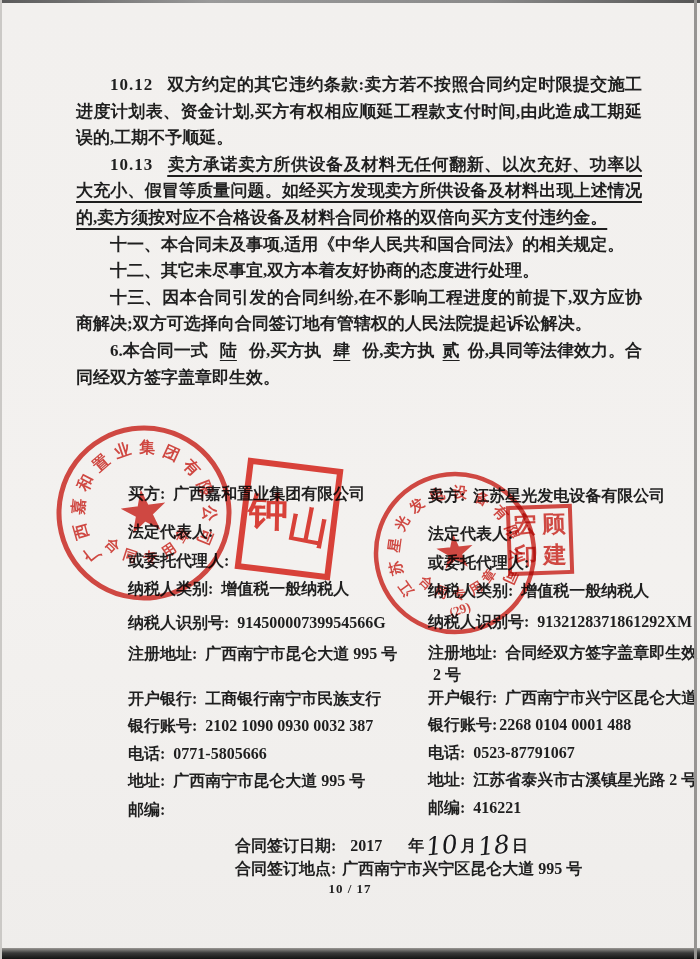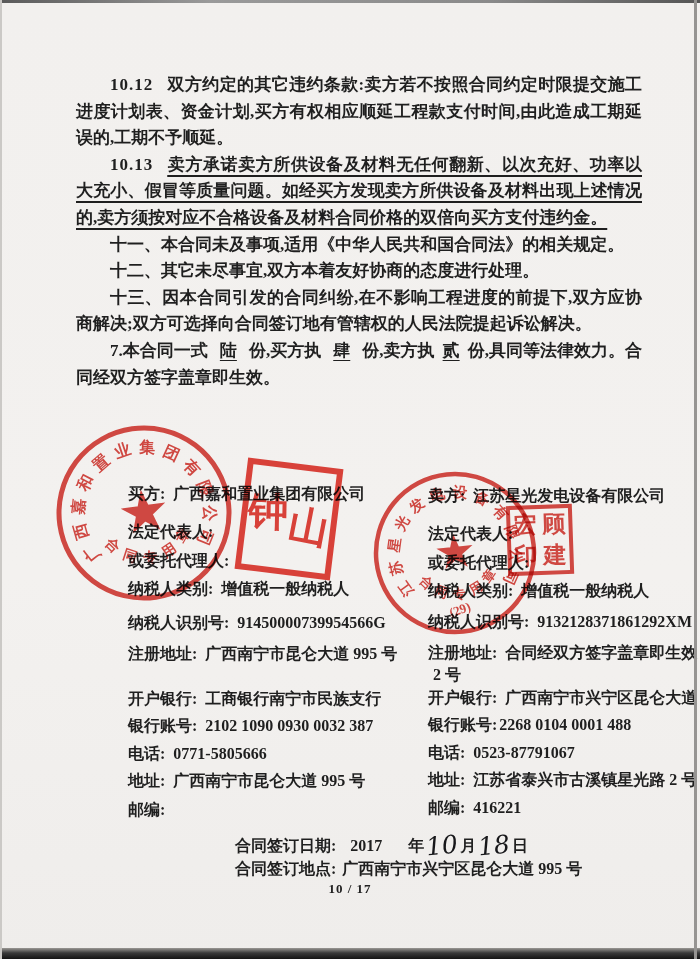--- a/index.html
+++ b/index.html
@@ -60,21 +60,21 @@
 <body>
 
 <div class="page">
 
   <div class="doc">
     <p><span class="num">10.12</span><span>双方约定的其它违约条款:卖方若不按照合同约定时限提交施工进度计划表、资金计划,买方有权相应顺延工程款支付时间,由此造成工期延误的,工期不予顺延。</span></p>
     <p><span class="num">10.13</span><span class="ul">卖方承诺卖方所供设备及材料无任何翻新、以次充好、功率以大充小、假冒等质量问题。如经买方发现卖方所供设备及材料出现上述情况的,卖方须按对应不合格设备及材料合同价格的双倍向买方支付违约金。</span></p>
     <p><span>十一、本合同未及事项,适用《中华人民共和国合同法》的相关规定。</span></p>
     <p><span>十二、其它未尽事宜,双方本着友好协商的态度进行处理。</span></p>
     <p><span>十三、因本合同引发的合同纠纷,在不影响工程进度的前提下,双方应协商解决;双方可选择向合同签订地有管辖权的人民法院提起诉讼解决。</span></p>
-    <p><span>7.本合同一式</span><span class="blank">陆</span><span>份,买方执</span><span class="blank">肆</span><span>份,卖方执</span><span class="blank blank3">贰</span><span>份,具同等法律效力。合同经双方签字盖章即生效。</span></p>
+    <p><span>6.本合同一式</span><span class="blank">陆</span><span>份,买方执</span><span class="blank">肆</span><span>份,卖方执</span><span class="blank blank3">贰</span><span>份,具同等法律效力。合同经双方签字盖章即生效。</span></p>
   </div>
 
   <div class="col buyer-col">
     <div class="row" style="top:484px"><span class="lbl">买方:</span><span>广西嘉和置业集团有限公司</span></div>
     <div class="row" style="top:522px"><span class="lbl">法定代表人:</span><span></span></div>
     <div class="row" style="top:551px"><span class="lbl">或委托代理人:</span><span></span></div>
     <div class="row" style="top:579px"><span class="lbl">纳税人类别:</span><span>增值税一般纳税人</span></div>
     <div class="row" style="top:613px"><span class="lbl">纳税人识别号:</span><span>91450000739954566G</span></div>
     <div class="row" style="top:644px"><span class="lbl">注册地址:</span><span>广西南宁市昆仑大道 995 号</span></div>
     <div class="row" style="top:689px"><span class="lbl">开户银行:</span><span>工商银行南宁市民族支行</span></div>

